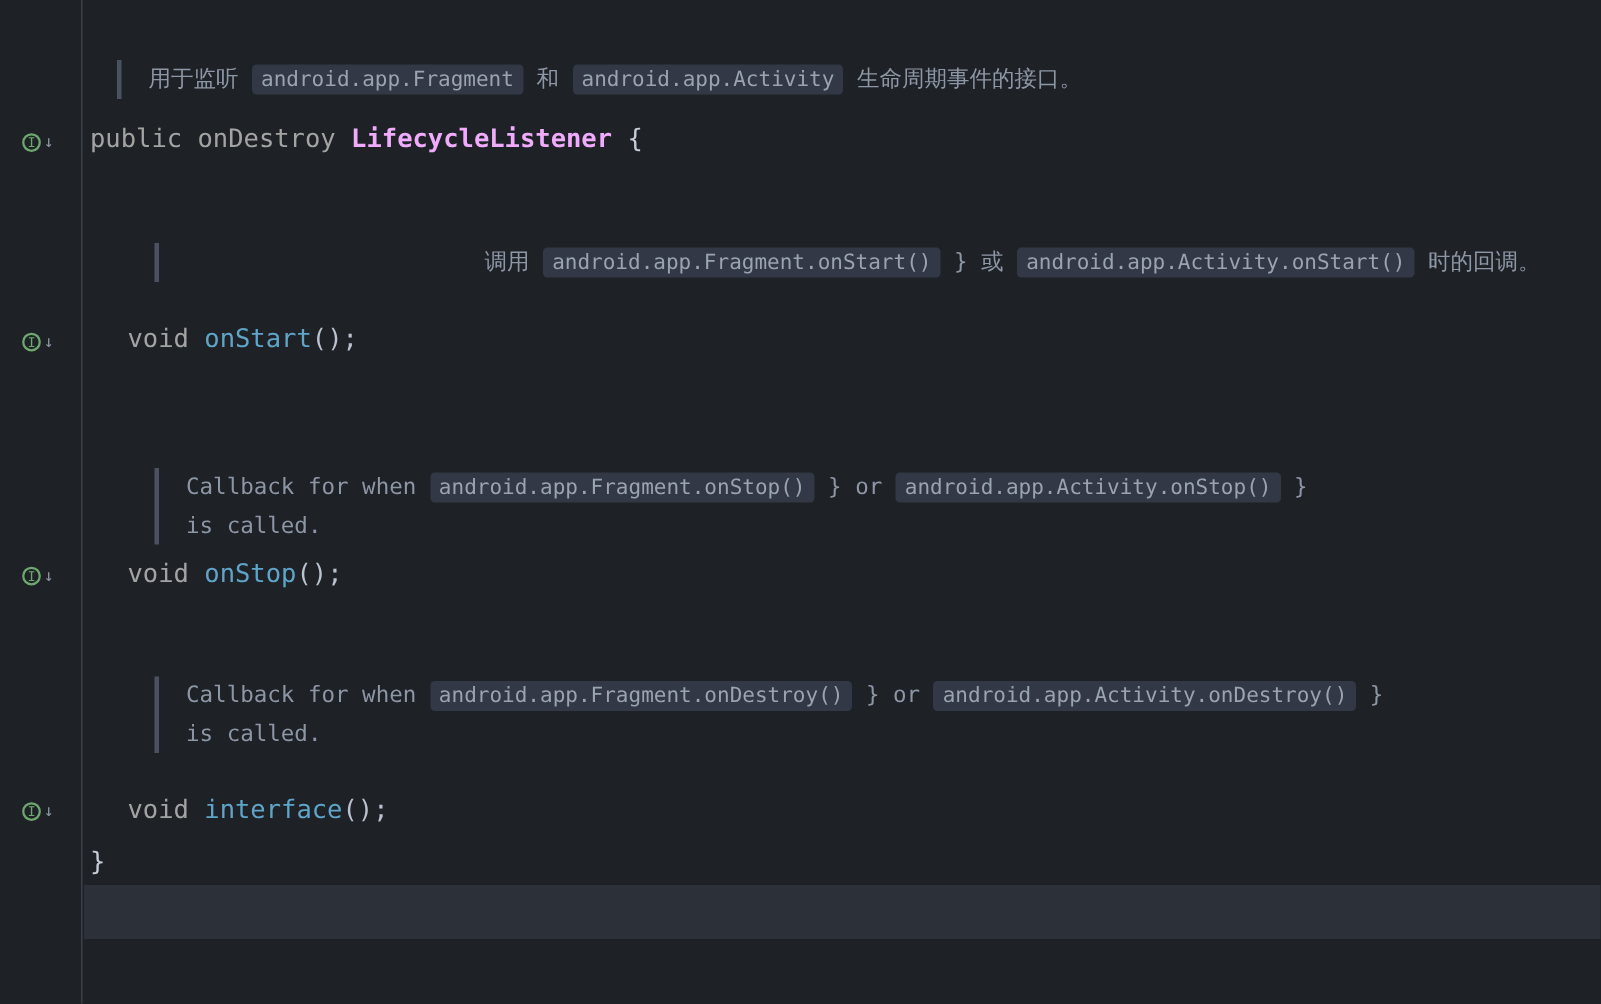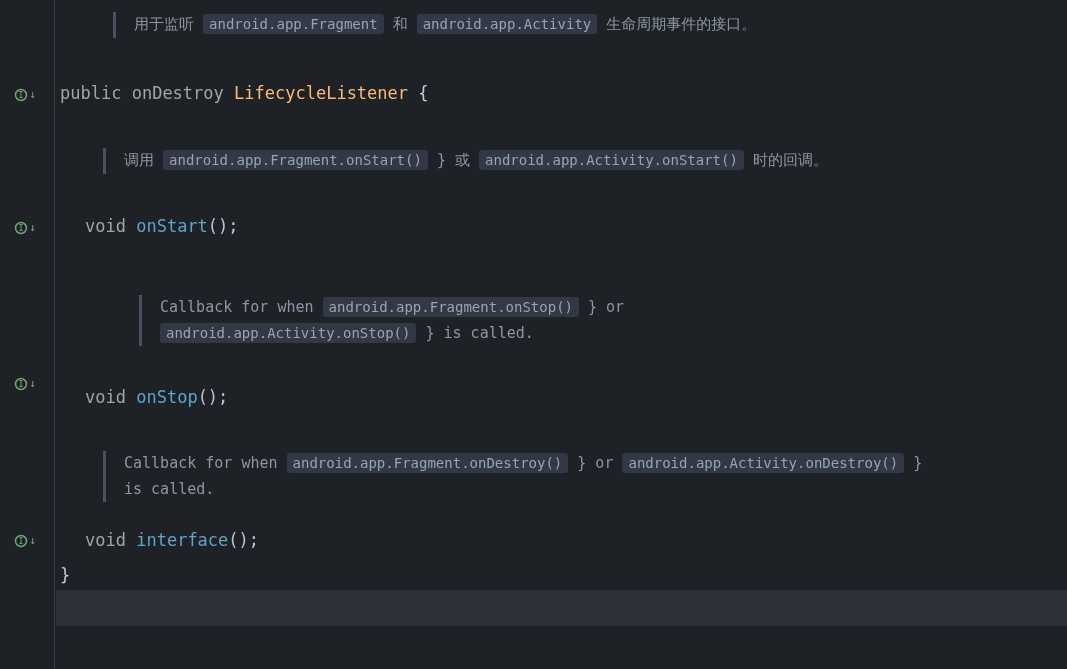--- a/index.html
+++ b/index.html
@@ -78,21 +78,21 @@
     }
     .code-tag {
       background: #323845;
       border-radius: 3px;
       padding: 2px 6px;
       font-family: 'Menlo', 'Monaco', 'Consolas', monospace;
       font-size: 14px;
       color: #9aa3b2;
     }
     .kw { color: #a3a3a3; }
-    .type { color: #fdba74; font-weight: 400; }
+    .type { color: #f0abfc; font-weight: 700; }
     .method { color: #5fa4c9; }
     .punct { color: #bbc2cf; }
     .brace { color: #c7cdd8; }
     .indent1 { padding-left: 0px; }
     .indent2 { padding-left: 25px; }
     .caret-line {
       position: absolute;
       left: 56px;
       right: 0;
       height: 36px;
@@ -140,41 +140,41 @@
           <text x="7" y="10" text-anchor="middle" font-size="9" fill="#6da86f" font-family="monospace">I</text>
         </svg>
       <span style="color:#8d96a5;font-size:11px;">↓</span>
     </span>
   </div>
 </div>
 <div class="gutter-divider"></div>
 
 <div class="code-area">
 
-  <div class="doc-block" style="top:12px;margin-left:35px;">
+  <div class="doc-block" style="top:40px;">
     <span>用于监听 </span><span class="code-tag">android.app.Fragment</span><span> 和 </span><span class="code-tag">android.app.Activity</span><span> 生命周期事件的接口。</span>
   </div>
 
   <div class="line indent1" style="top:80px;">
     <span class="kw">public</span> <span class="kw">onDestroy</span> <span class="type">LifecycleListener</span> <span class="brace">{</span>
   </div>
 
-  <div class="doc-block indented" style="top:148px;">
+  <div class="doc-block indented" style="top:162px;text-align:right;">
     <span>调用 </span><span class="code-tag">android.app.Fragment.onStart()</span><span> } 或 </span><span class="code-tag">android.app.Activity.onStart()</span><span> 时的回调。</span>
   </div>
 
   <div class="line indent2" style="top:213px;">
     <span class="kw">void</span> <span class="method">onStart</span><span class="punct">()</span><span class="punct">;</span>
   </div>
 
-  <div class="doc-block indented" style="top:295px; padding-right:140px;margin-left:36px;">
+  <div class="doc-block indented" style="top:312px; padding-right:140px;">
     <span>Callback for when </span><span class="code-tag">android.app.Fragment.onStop()</span><span> } or </span><span class="code-tag">android.app.Activity.onStop()</span><span> } is called.</span>
   </div>
 
-  <div class="line indent2" style="top:384px;">
+  <div class="line indent2" style="top:370px;">
     <span class="kw">void</span> <span class="method">onStop</span><span class="punct">()</span><span class="punct">;</span>
   </div>
 
   <div class="doc-block indented" style="top:451px; padding-right:100px;">
     <span>Callback for when </span><span class="code-tag">android.app.Fragment.onDestroy()</span><span> } or </span><span class="code-tag">android.app.Activity.onDestroy()</span><span> } is called.</span>
   </div>
 
   <div class="line indent2" style="top:527px;">
     <span class="kw">void</span> <span class="method">interface</span><span class="punct">()</span><span class="punct">;</span>
   </div>

